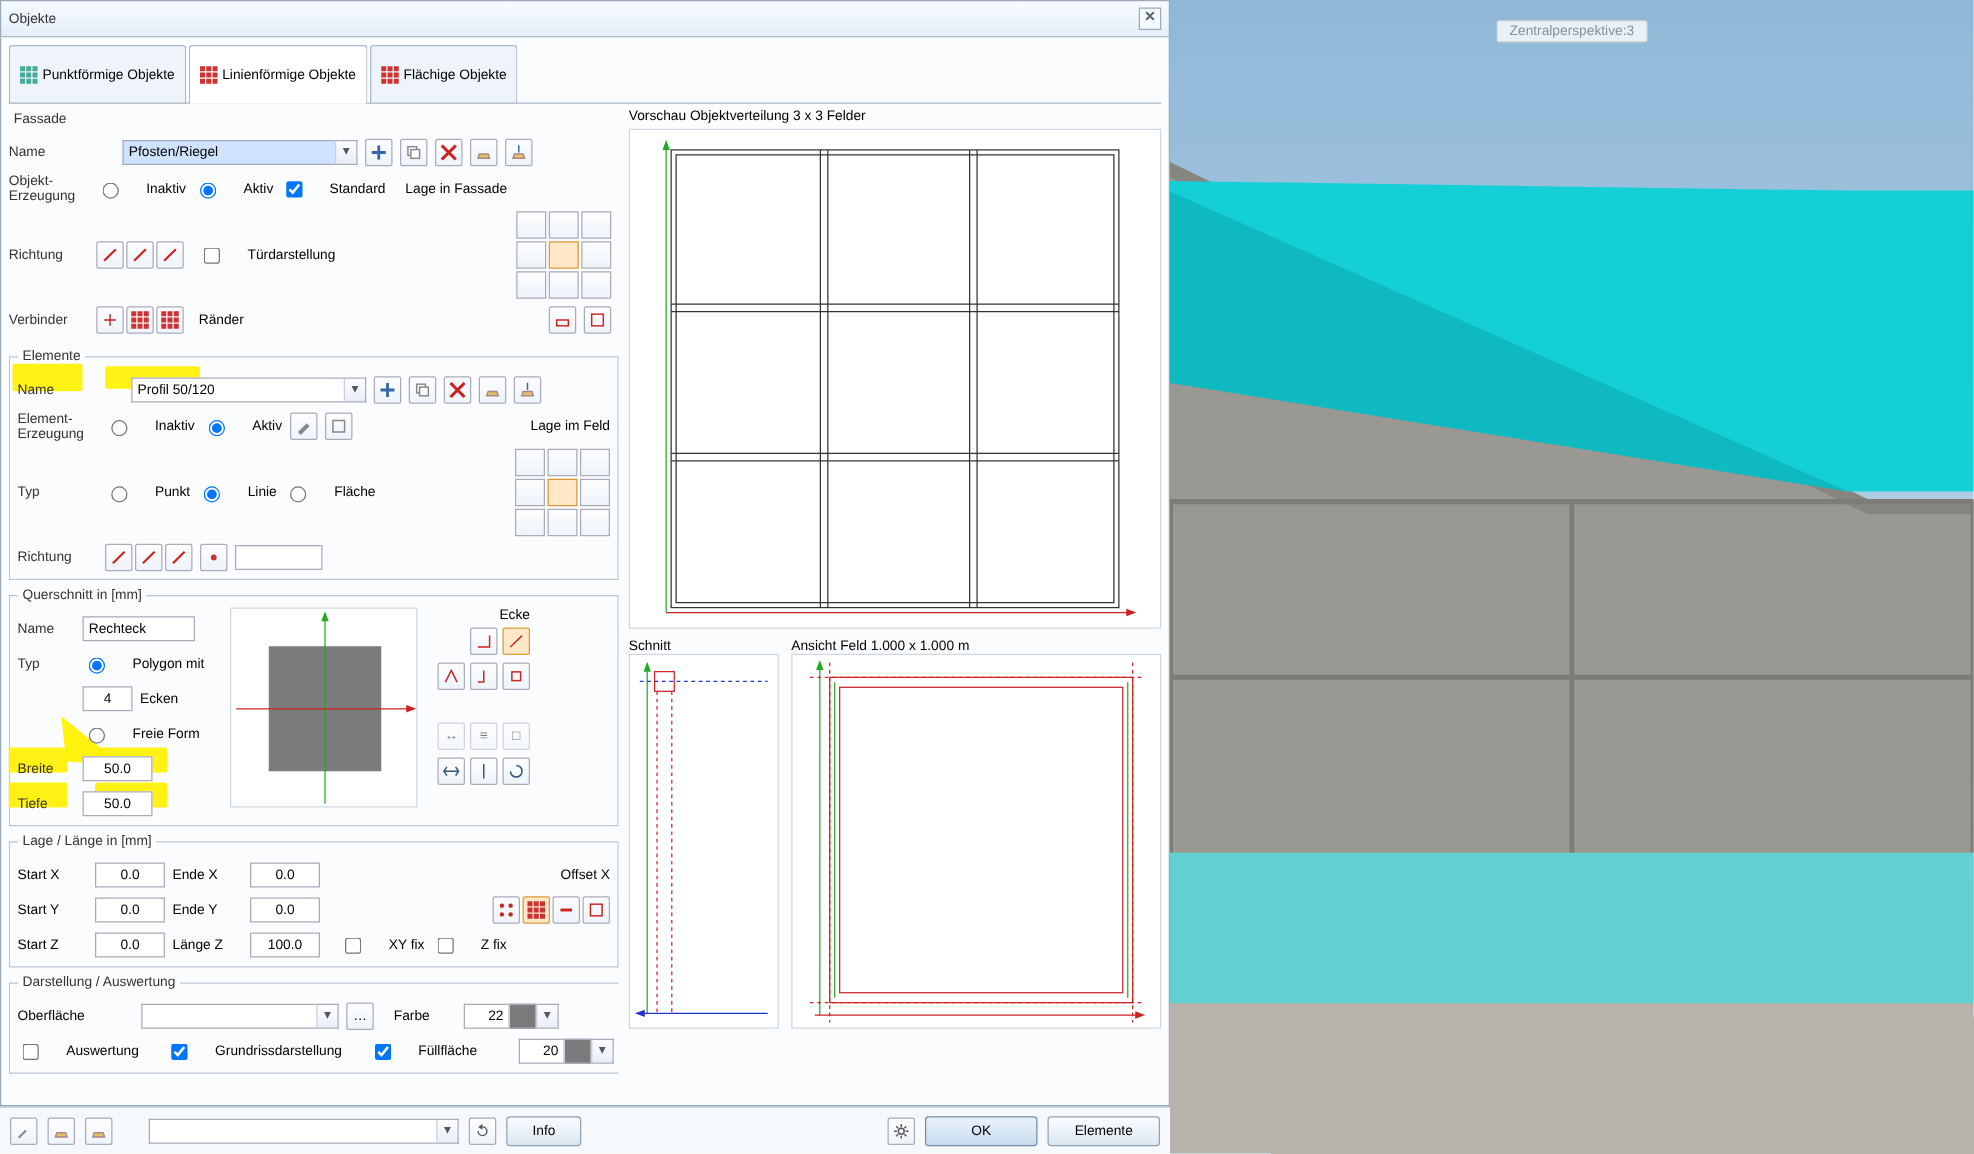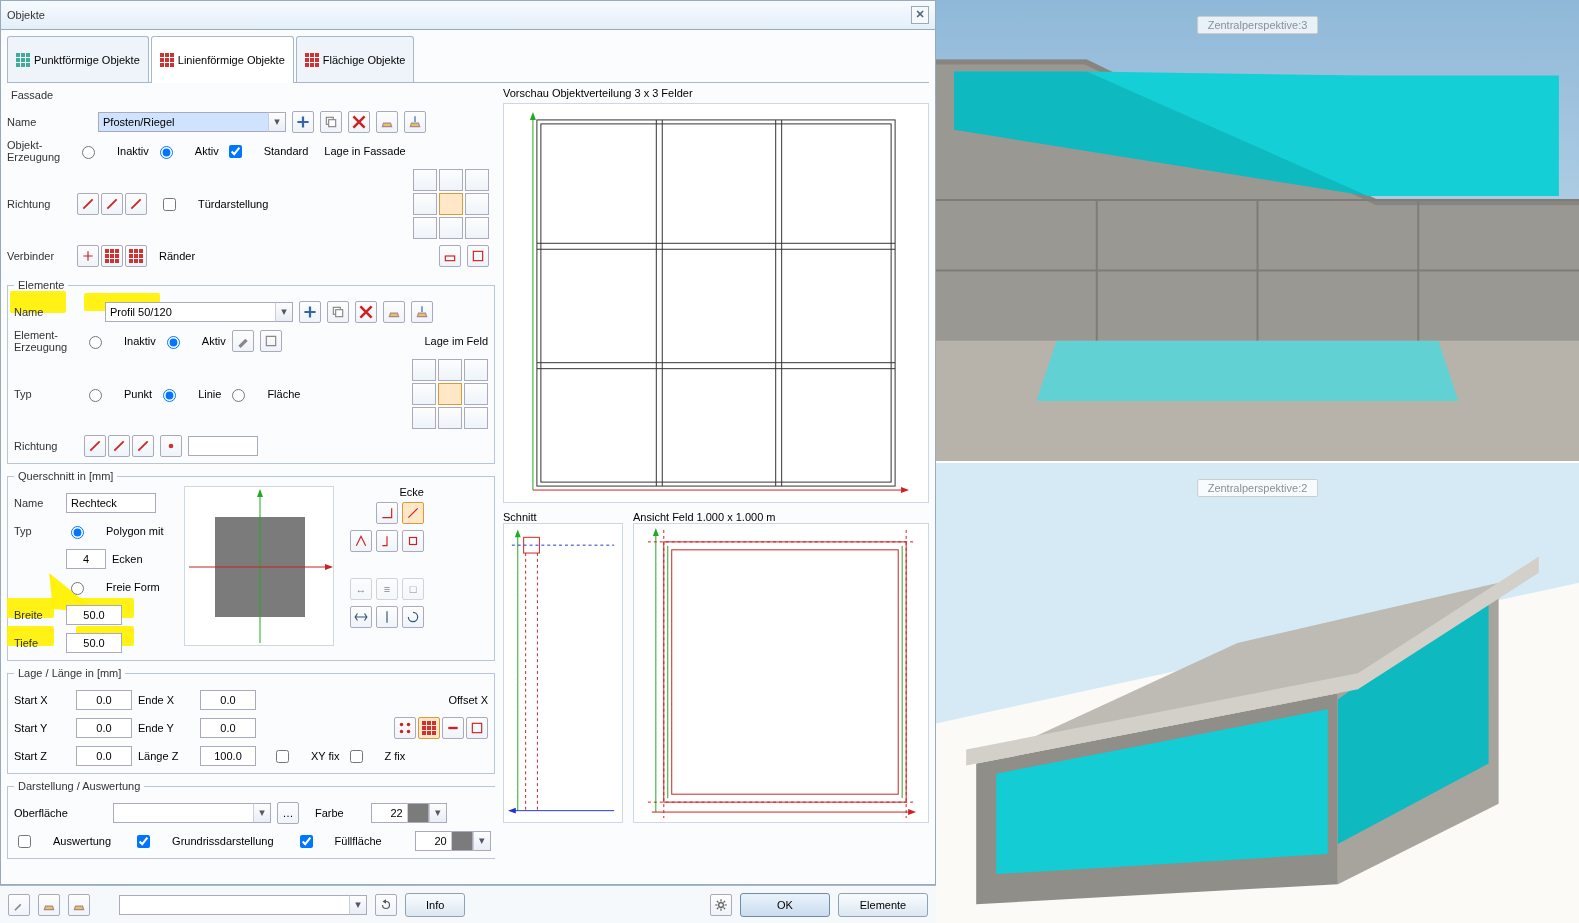--- a/index.html
+++ b/index.html
@@ -721,28 +721,13 @@
         <line x1="0" y1="270" x2="640" y2="270" stroke="#7e7c76" stroke-width="2"></line>
         <line x1="160" y1="200" x2="160" y2="340" stroke="#7e7c76" stroke-width="2"></line>
         <line x1="320" y1="200" x2="320" y2="340" stroke="#7e7c76" stroke-width="2"></line>
         <line x1="480" y1="200" x2="480" y2="340" stroke="#7e7c76" stroke-width="2"></line>
         <polygon points="18,72 430,196 620,196 620,76 430,76 150,72" fill="#15cfd6"></polygon>
         <polygon points="18,72 150,72 430,196 18,130" fill="#0fb9c0"></polygon>
       </g>
       <polygon points="120,340 500,340 520,400 100,400" fill="#45dbe0" opacity="0.75"></polygon>
     </svg>
   </div>
-  <div class="vp">
-    <div class="vp-lbl">Zentralperspektive:2</div>
-    <svg width="100%" height="100%" viewBox="0 0 640 460" preserveAspectRatio="xMidYMid slice">
-      <rect width="640" height="460" fill="#d6eaf5"></rect>
-      <polygon points="0,260 640,120 640,460 0,460" fill="#fbfaf7"></polygon>
-      <g>
-        <polygon points="40,300 400,230 400,420 40,440" fill="#908e88"></polygon>
-        <polygon points="400,230 560,120 560,340 400,420" fill="#a6a49d"></polygon>
-        <polygon points="40,300 400,230 560,120 300,180" fill="#bdbbb4"></polygon>
-        <polygon points="60,310 390,246 390,390 60,410" fill="#14ccd3"></polygon>
-        <polygon points="400,236 550,132 550,300 400,380" fill="#0fb9c0"></polygon>
-        <polygon points="30,286 420,210 600,94 600,110 420,226 30,302" fill="#d2d0c9"></polygon>
-      </g>
-    </svg>
-  </div>
 </div>
 
 </body></html>

